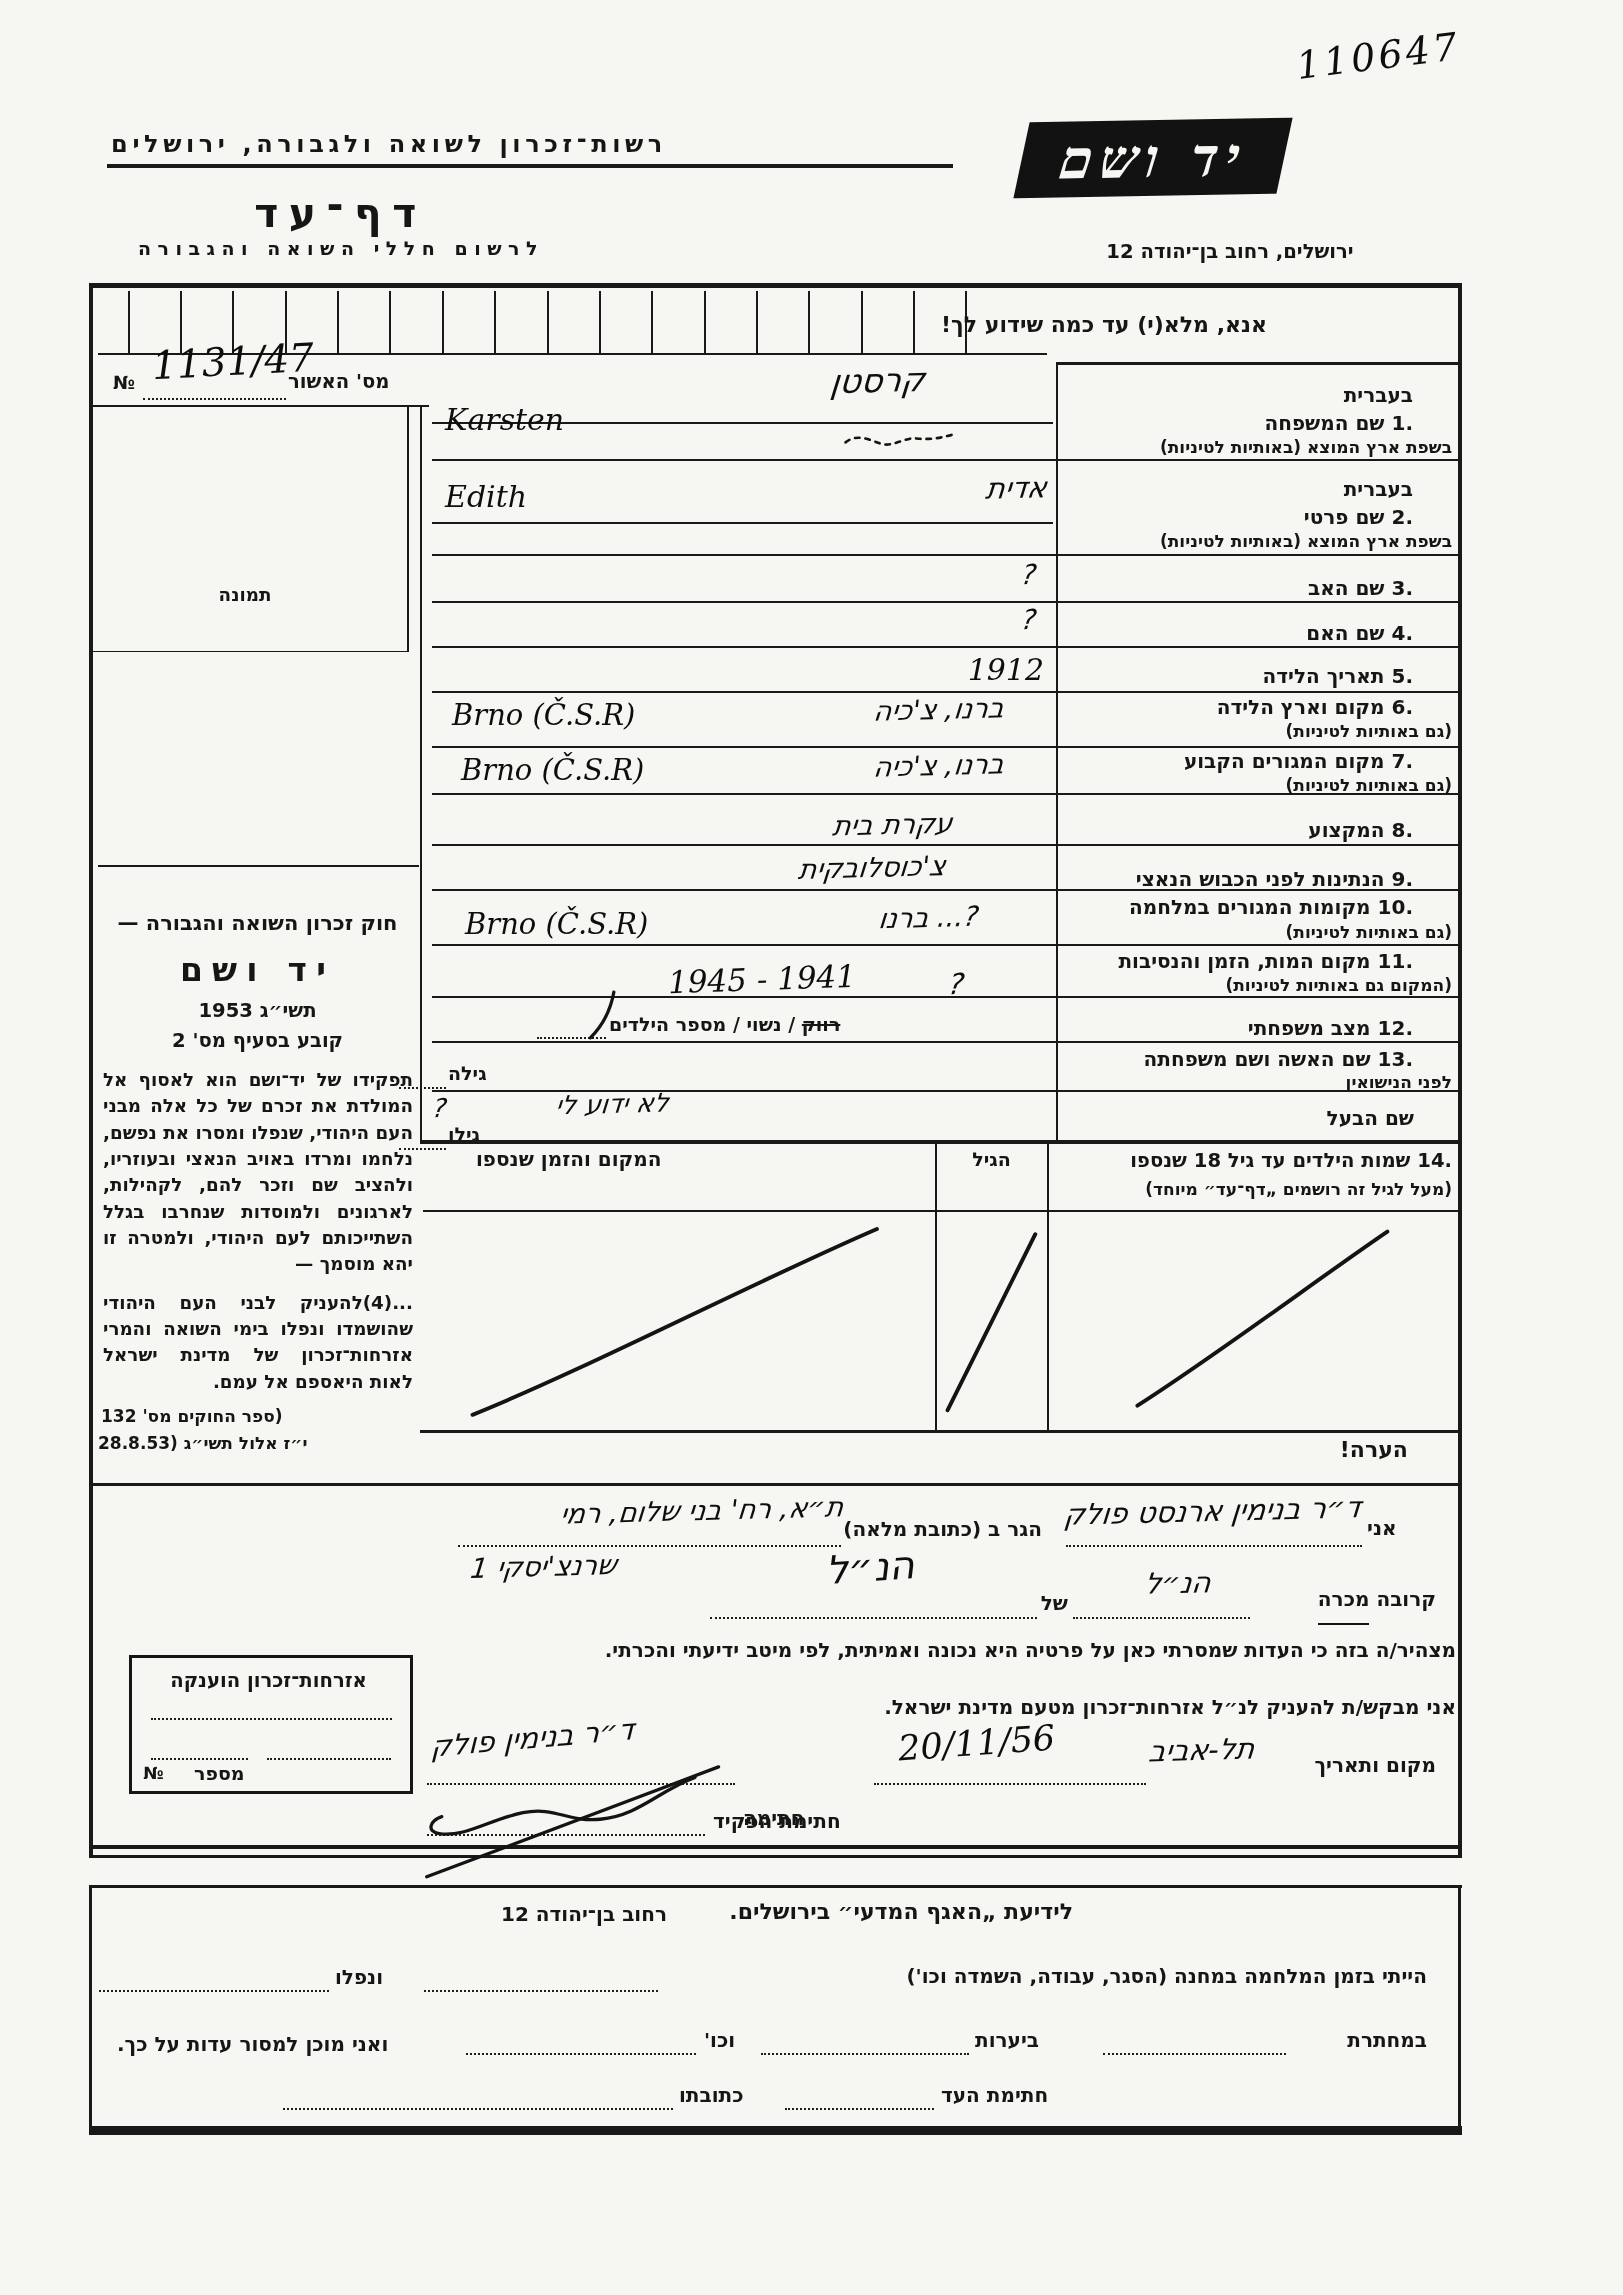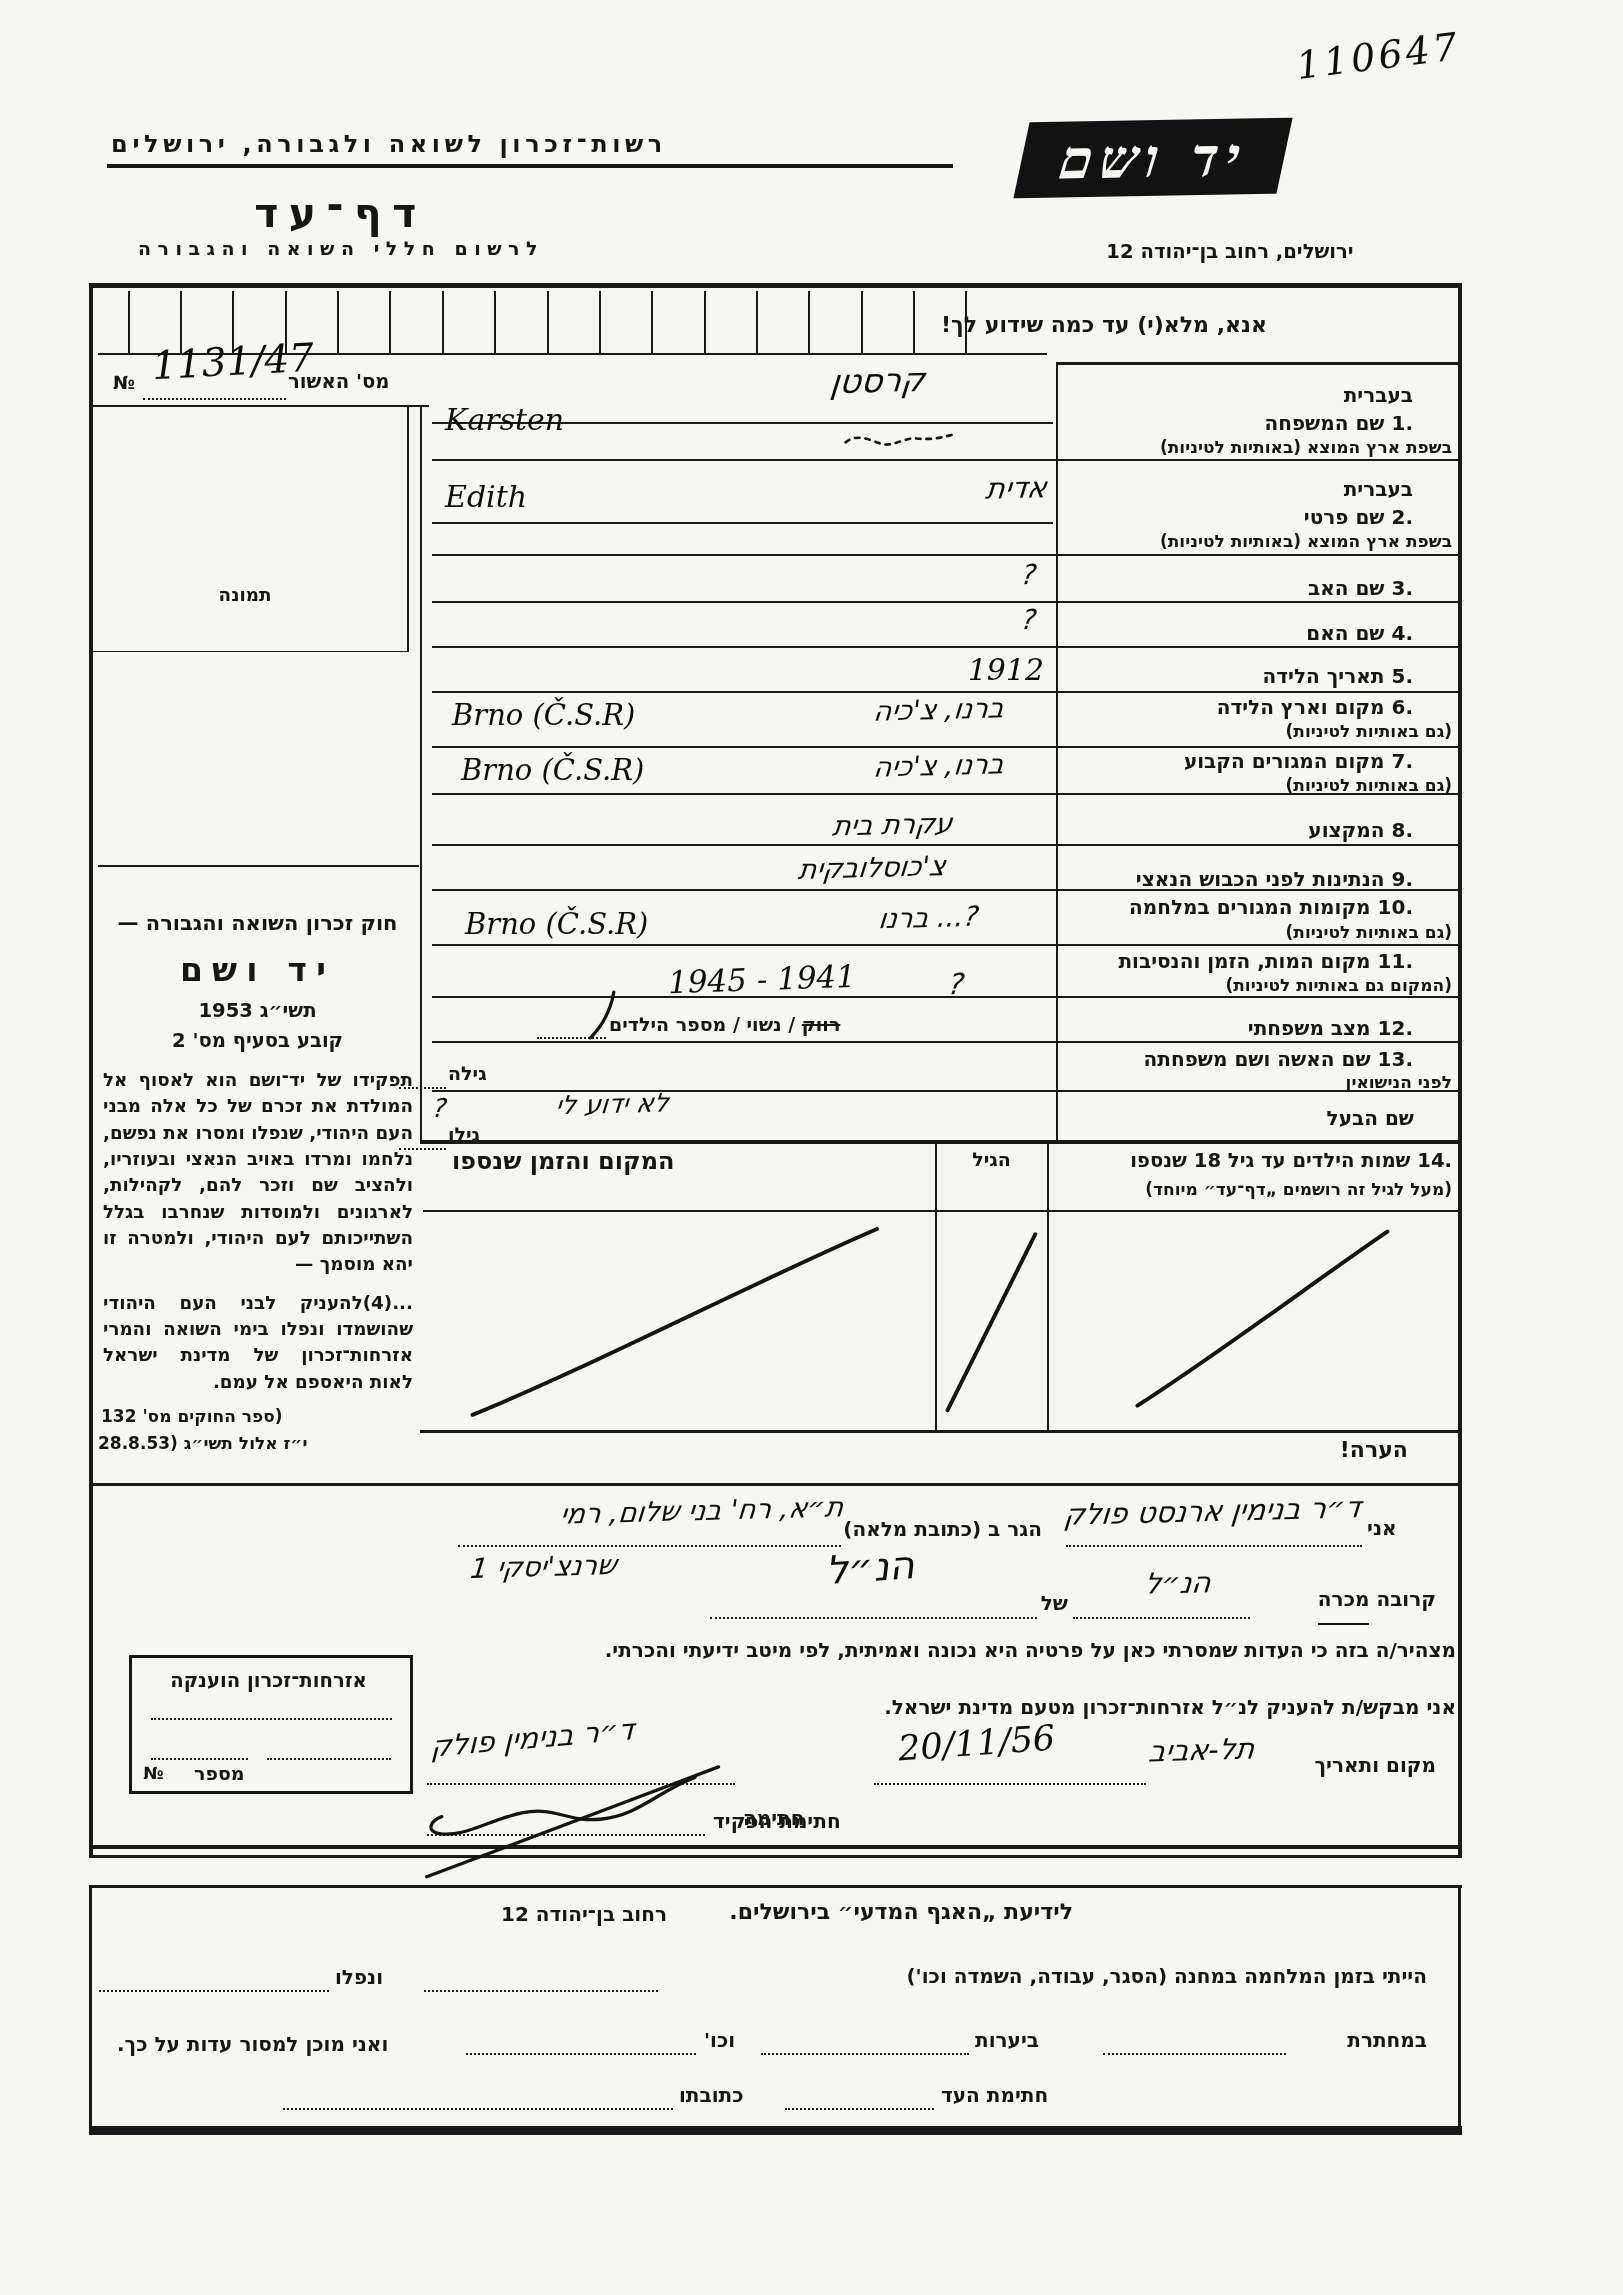--- a/index.html
+++ b/index.html
@@ -199,21 +199,21 @@
 
   <div class="line" style="left:420px;top:1140px;width:1041px;height:3.9px;"></div>
   <div class="line" style="left:423px;top:1210px;width:1039px;height:2px;"></div>
   <div class="line" style="left:935px;top:1140px;width:2px;height:290px;"></div>
   <div class="line" style="left:1047px;top:1140px;width:2px;height:290px;"></div>
   <div class="fsub" style="top:1149px;font-size:19.6px;">
     <span class="num">14.</span>
     <span>שמות הילדים עד גיל 18 שנספו</span></div>
   <div class="fsub" style="top:1179px;">(מעל לגיל זה רושמים „דף־עד״ מיוחד)</div>
   <div class="abs rtl b ac nw" style="left:937px;top:1148px;width:109px;font-size:19px;">הגיל</div>
-  <div class="abs rtl b nw" style="left:452px;top:1147px;font-size:24px;">המקום והזמן שנספו</div>
+  <div class="abs rtl b nw" style="left:476px;top:1147px;font-size:20px;">המקום והזמן שנספו</div>
 
   <div class="line" style="left:420px;top:1430px;width:1041px;height:3.3px;"></div>
   <div class="line" style="left:89px;top:1483px;width:1373px;height:2.6px;"></div>
   <div class="abs rtl b nw" style="right:215px;top:1437px;font-size:22px;">הערה!</div>
 
   <div class="line" style="left:98px;top:865px;width:321px;height:2px;"></div>
   <div class="abs rtl b ac nw" style="left:99px;top:911px;width:317px;font-size:21px;">חוק זכרון השואה והגבורה —</div>
   <div class="abs rtl b ac nw" style="left:99px;top:950px;width:317px;font-size:33px;letter-spacing:9.2px;">יד ושם</div>
   <div class="abs rtl b ac nw" style="left:99px;top:999px;width:317px;font-size:19.6px;">תשי״ג 1953</div>
   <div class="abs rtl b ac nw" style="left:99px;top:1029px;width:317px;font-size:19.6px;">קובע בסעיף מס' 2</div>

